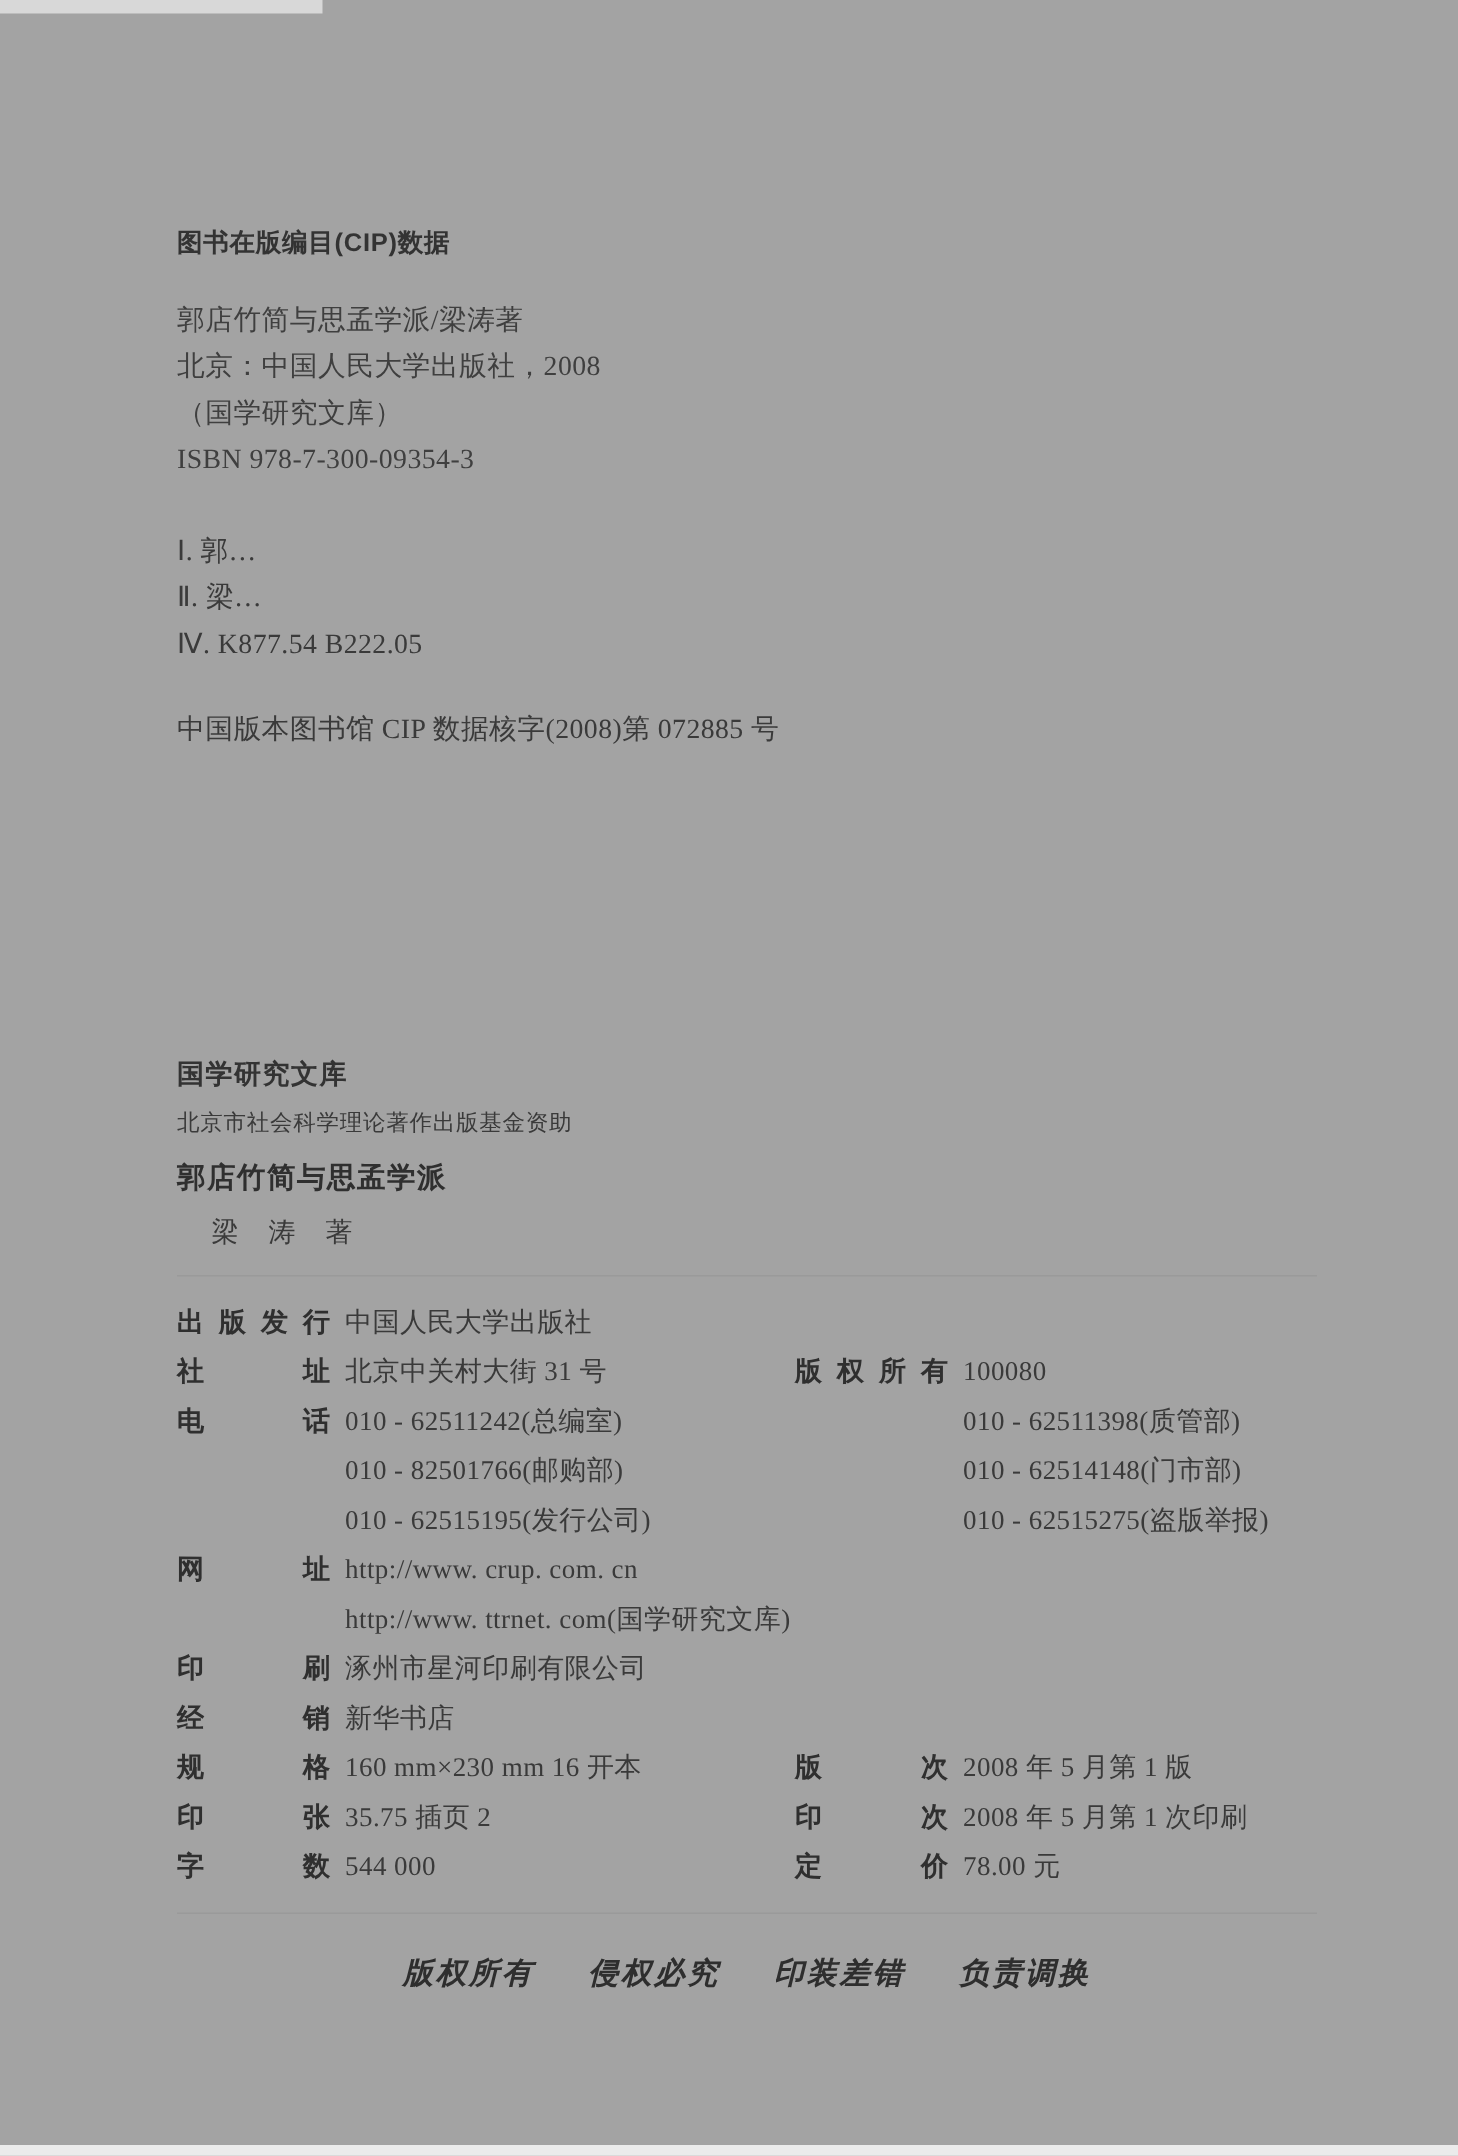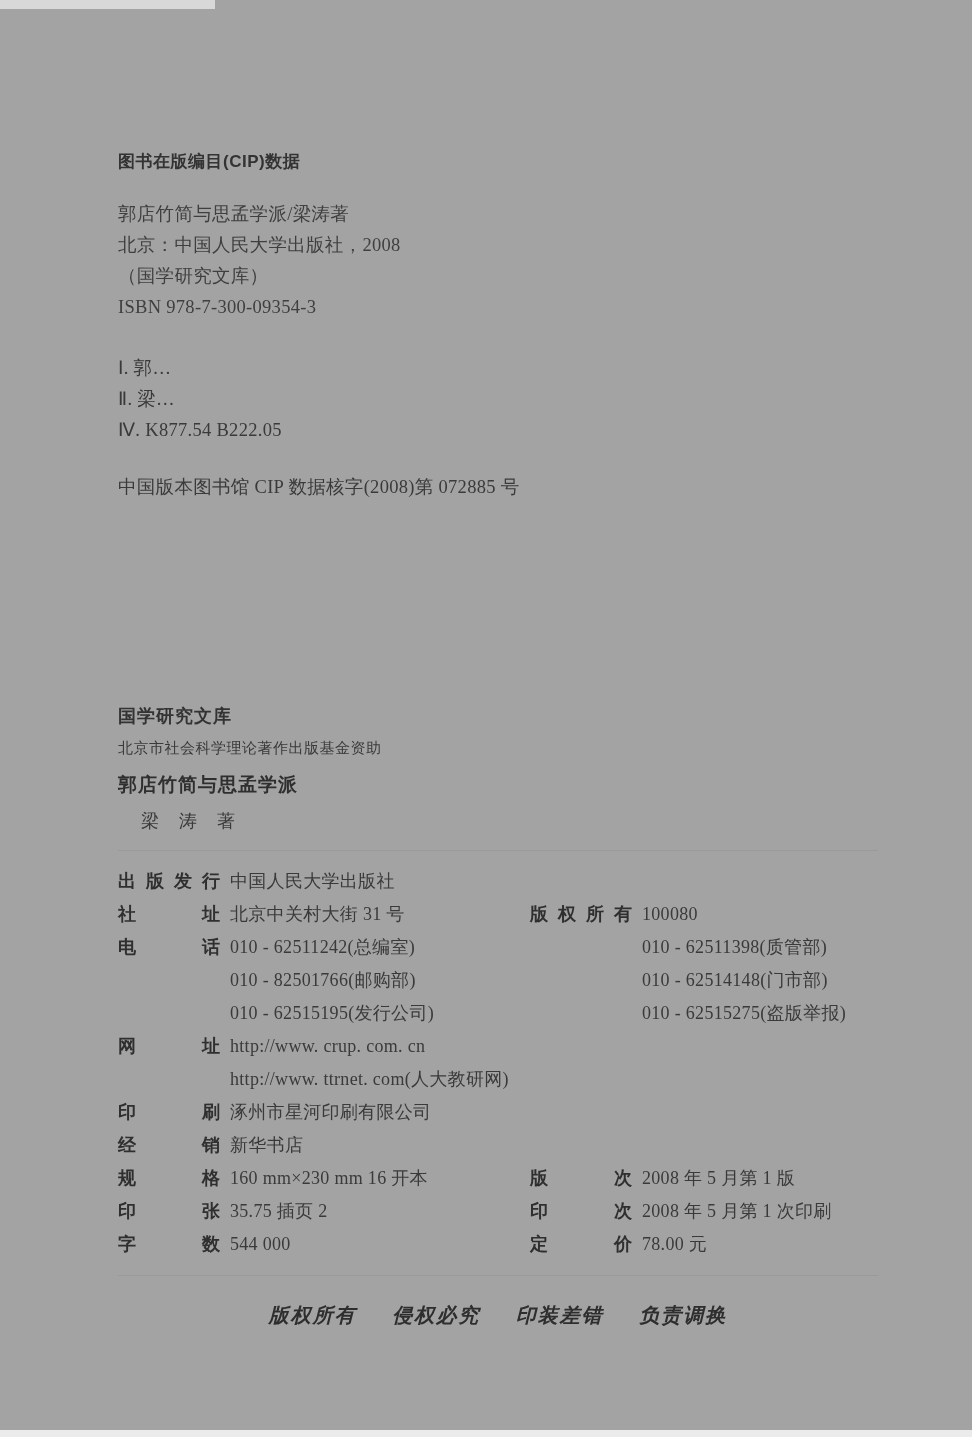--- a/index.html
+++ b/index.html
@@ -232,21 +232,21 @@
           <td class="val2">010 - 62515275(盗版举报)</td>
         </tr>
         <tr>
           <td class="lbl">网　　址</td>
           <td class="val mono">http://www. crup. com. cn</td>
           <td class="lbl2"></td>
           <td class="val2"></td>
         </tr>
         <tr>
           <td class="lbl"></td>
-          <td class="val mono">http://www. ttrnet. com(人大教研网)</td>
+          <td class="val mono">http://www. ttrnet. com(国学研究文库)</td>
           <td class="lbl2"></td>
           <td class="val2"></td>
         </tr>
         <tr>
           <td class="lbl">印　　刷</td>
           <td class="val">涿州市星河印刷有限公司</td>
           <td class="lbl2"></td>
           <td class="val2"></td>
         </tr>
         <tr>

